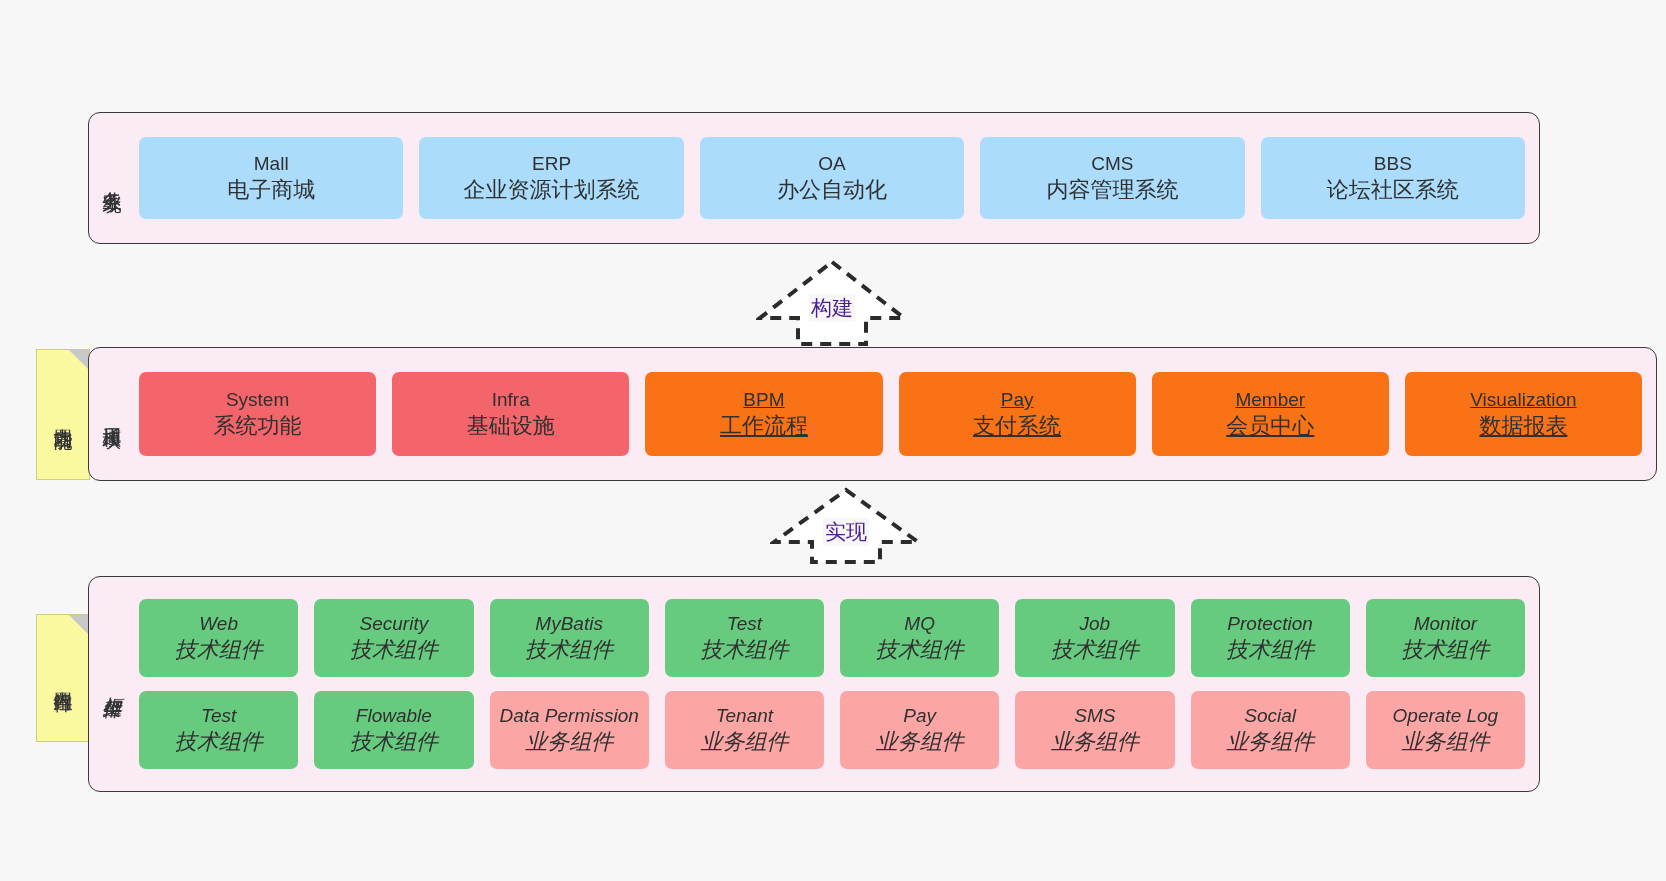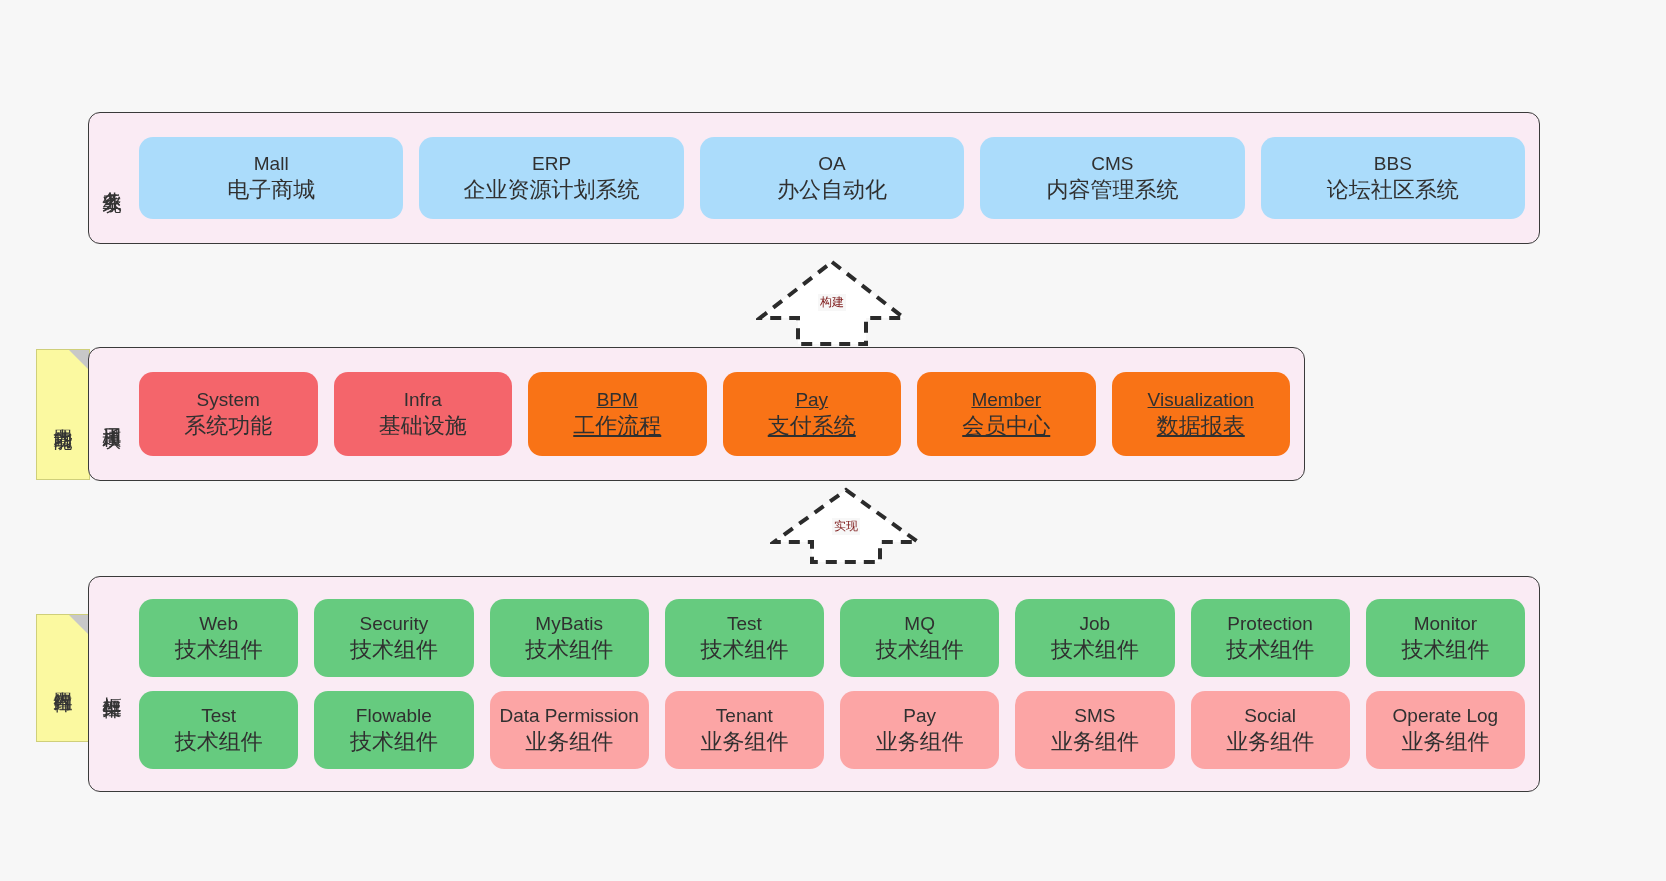--- a/index.html
+++ b/index.html
@@ -63,21 +63,21 @@
 
   .row {
     display: flex;
     gap: 16px;
     align-items: stretch;
   }
 
   
   .card {
     flex: 1 1 0;
-    border-radius: 14px;
+    border-radius: 7px;
     display: flex;
     flex-direction: column;
     align-items: center;
     justify-content: center;
     text-align: center;
     line-height: 1.26;
     box-sizing: border-box;
     padding: 4px 6px;
     color: #303030;
   }
@@ -128,22 +128,22 @@
 
   
   .connector {
     position: absolute;
     z-index: 1;
   }
   .connector .conn-label {
     position: absolute;
     left: 50%;
     transform: translateX(-50%);
-    font-size: 12px;
-    color: #7f1d1d;
+    font-size: 21px;
+    color: #4c1d95;
     background: #f7f7f7;
     padding: 0 2px;
     white-space: nowrap;
     user-select: none;
     text-align: center;
   }
 </style>
 </head>
 <body>
 
@@ -182,21 +182,21 @@
       <path d="M 76 4 L 148 60 L 110 60 L 110 86 L 42 86 L 42 60 L 4 60 Z" fill="#ffffff" stroke="#2b2b2b" stroke-width="4" stroke-dasharray="11,8" stroke-linejoin="miter"></path>
     </svg>
     <span class="conn-label" style="top:36px;">构建</span>
   </div>
 
   <div class="note" style="left:36px; top:349px; height:131px;">
     <span class="fold"></span>
     <span>内置功能</span>
   </div>
 
-  <div class="layer" id="layer-modules" style="left:88px; top:347px; width:1217px; height:134px;align-items:center;">
+  <div class="layer" id="layer-modules" style="left:88px; top:347px; width:1569px; height:134px;align-items:center;">
     <div class="layer-title">通用模块</div>
     <div class="layer-body">
       <div class="row">
         <div class="card h-mod c-red">
           <span class="t-en">System</span>
           <span class="t-cn">系统功能</span>
         </div>
         <div class="card h-mod c-red">
           <span class="t-en">Infra</span>
           <span class="t-cn">基础设施</span>
@@ -226,21 +226,21 @@
       <path d="M 76 4 L 148 56 L 110 56 L 110 76 L 42 76 L 42 56 L 4 56 Z" fill="#ffffff" stroke="#2b2b2b" stroke-width="4" stroke-dasharray="11,8" stroke-linejoin="miter"></path>
     </svg>
     <span class="conn-label" style="top:32px;">实现</span>
   </div>
 
   <div class="note" style="left:36px; top:614px; height:128px;">
     <span class="fold"></span>
     <span>内置组件</span>
   </div>
 
-  <div class="layer" id="layer-framework" style="left:88px; top:576px; width:1452px; height:216px;">
+  <div class="layer" id="layer-framework" style="left:88px; top:576px; width:1452px; height:216px;font-style:italic;">
     <div class="layer-title">框架组件</div>
     <div class="layer-body">
 
       <div class="row">
         <div class="card h-comp c-green">
           <span class="t-en">Web</span>
           <span class="t-cn">技术组件</span>
         </div>
         <div class="card h-comp c-green">
           <span class="t-en">Security</span>

